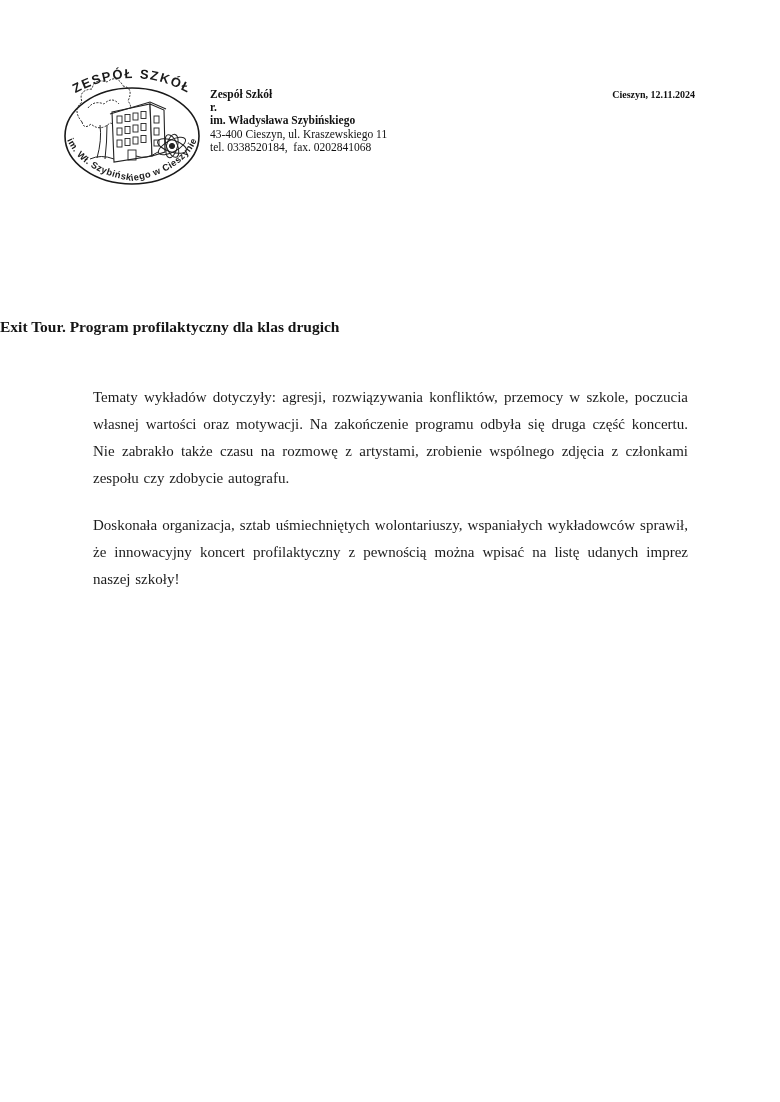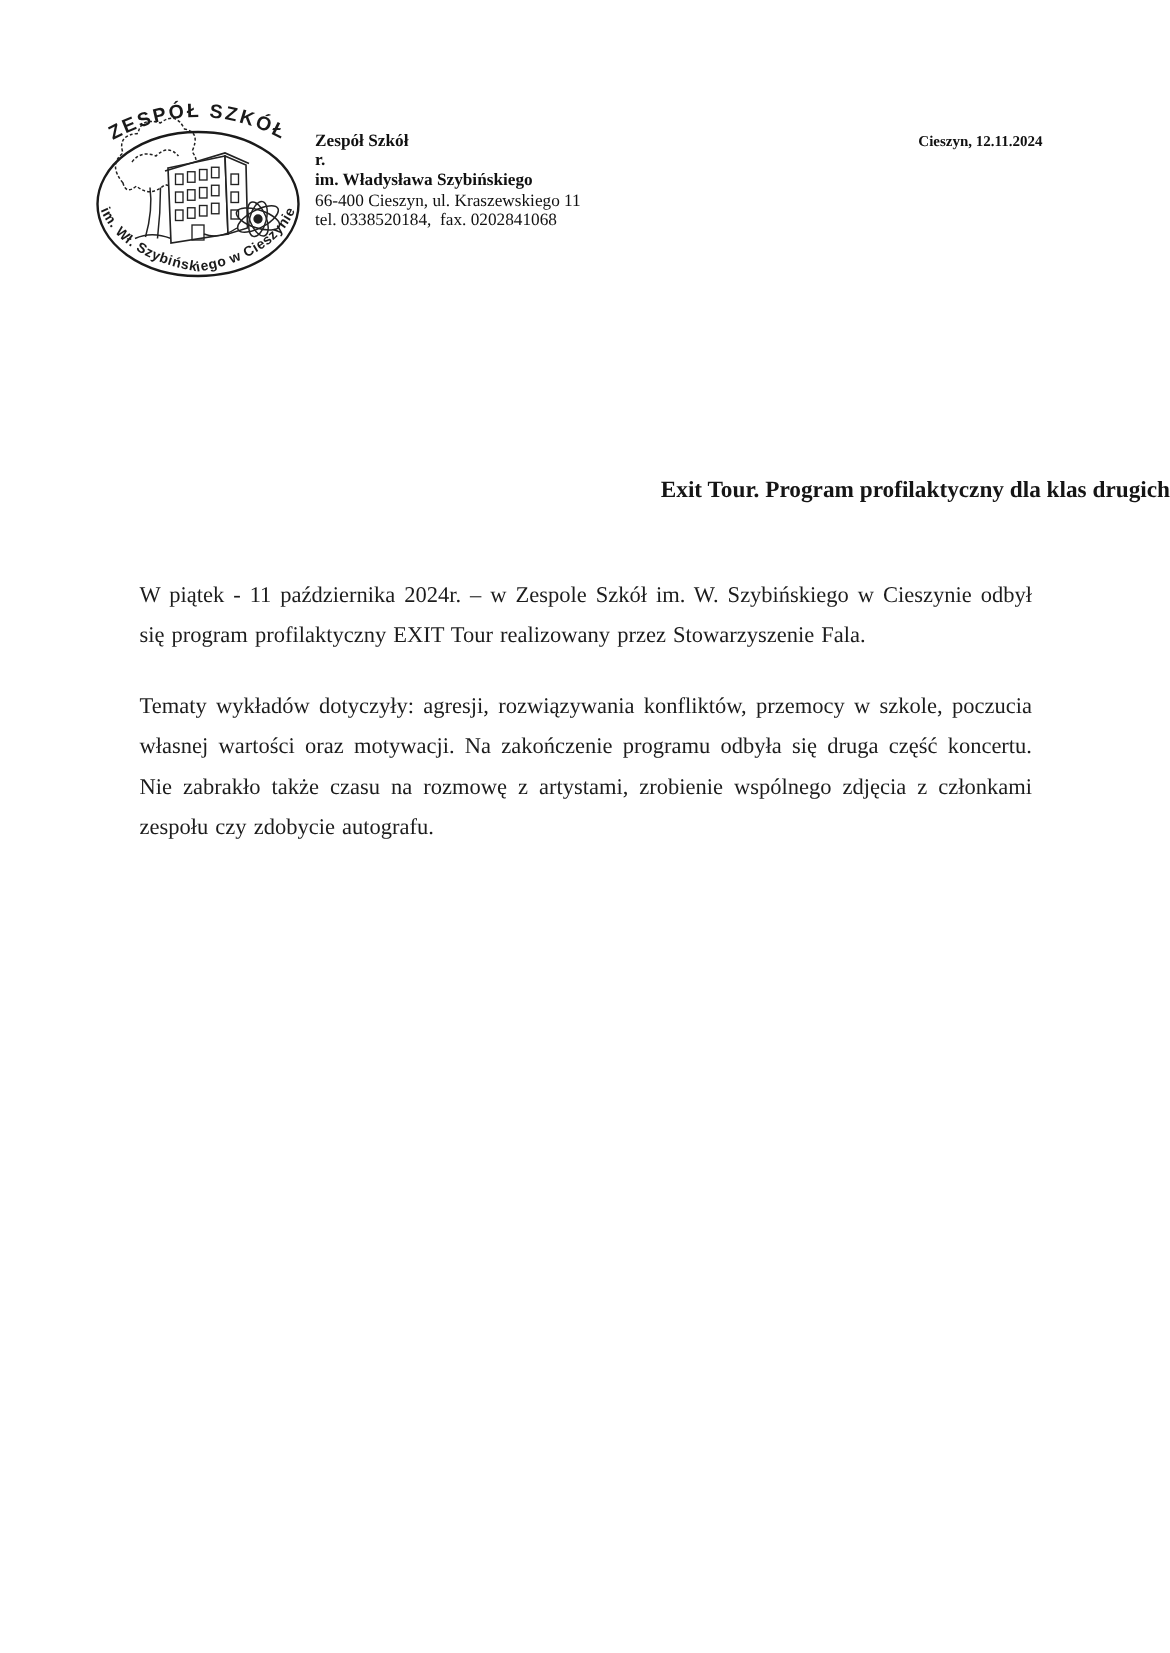--- a/index.html
+++ b/index.html
@@ -60,21 +60,21 @@
     font-weight: bold;
     color: #111111;
   }
 
   
   .doc-title {
     position: absolute;
     top: 318px;
     left: 0;
     width: 100%;
-    text-align: right;
+    text-align: left;
     font-size: 15.5px;
     font-weight: bold;
     color: #151515;
   }
 
   .doc-body {
     position: absolute;
     top: 384px;
     left: 93px;
     width: 595px;
@@ -149,26 +149,26 @@
       <text class="arc-text-bottom">
         <textPath href="#arcBottom" startOffset="50%" text-anchor="middle">im. Wł. Szybińskiego w Cieszynie</textPath>
       </text>
     </svg>
   </div>
 
   <div class="school-info">
     <div class="b">Zespół Szkół</div>
     <div class="b">r.</div>
     <div class="b">im. Władysława Szybińskiego</div>
-    <div>66-400 Cieszyn, ul. Kraszewskiego 11</div>
+    <div>43-400 Cieszyn, ul. Kraszewskiego 11</div>
     <div class="pre">tel. 0338520184,  fax. 0202841068</div>
   </div>
 
   <div class="doc-date">Cieszyn, 12.11.2024</div>
 
   <div class="doc-title">Exit Tour. Program profilaktyczny dla klas drugich</div>
 
   <div class="doc-body">
-    <p>W piątek - 11 października 2024r. – w Zespole Szkół im. W. Szybińskiego w Cieszynie odbył się program profilaktyczny EXIT Tour realizowany przez Stowarzyszenie Fala.</p>
     <p>Tematy wykładów dotyczyły: agresji, rozwiązywania konfliktów, przemocy w szkole, poczucia własnej wartości oraz motywacji. Na zakończenie programu odbyła się druga część koncertu. Nie zabrakło także czasu na rozmowę z artystami, zrobienie wspólnego zdjęcia z członkami zespołu czy zdobycie autografu.</p>
+    <p>Doskonała organizacja, sztab uśmiechniętych wolontariuszy, wspaniałych wykładowców sprawił, że innowacyjny koncert profilaktyczny z pewnością można wpisać na listę udanych imprez naszej szkoły!</p>
   </div>
 
 </div>
 
 </body></html>

